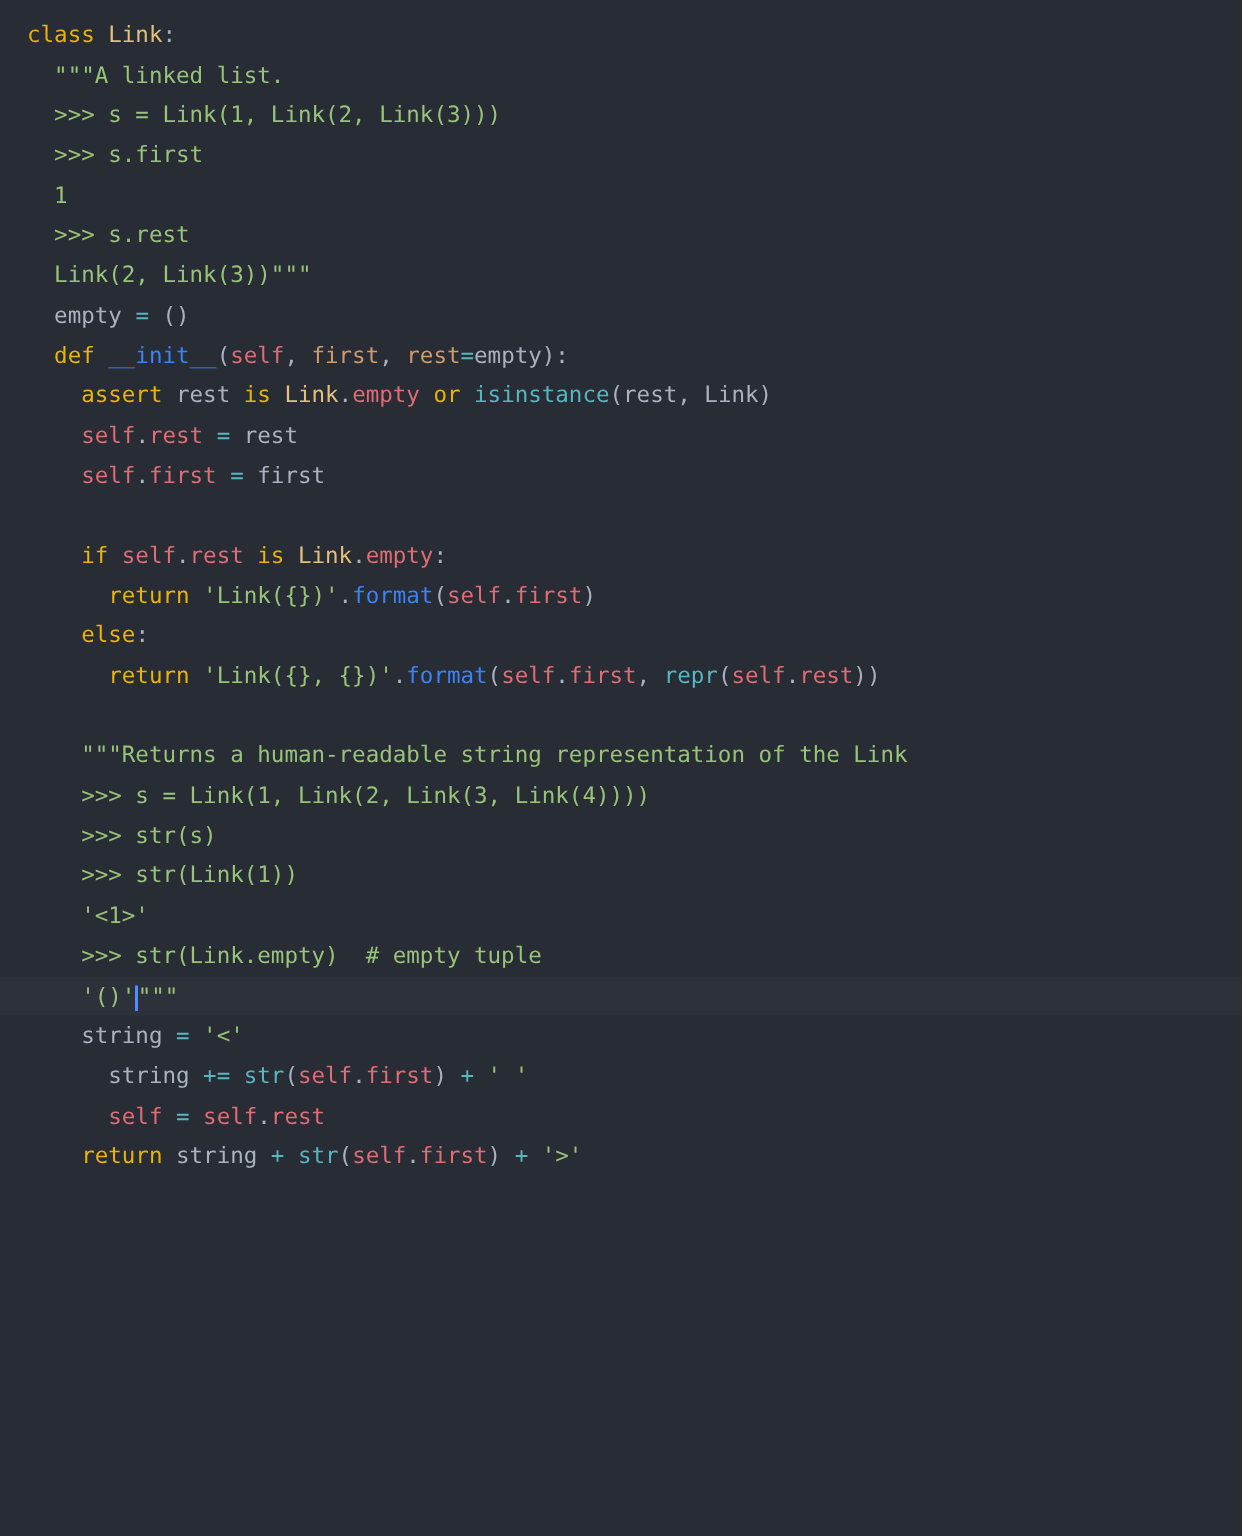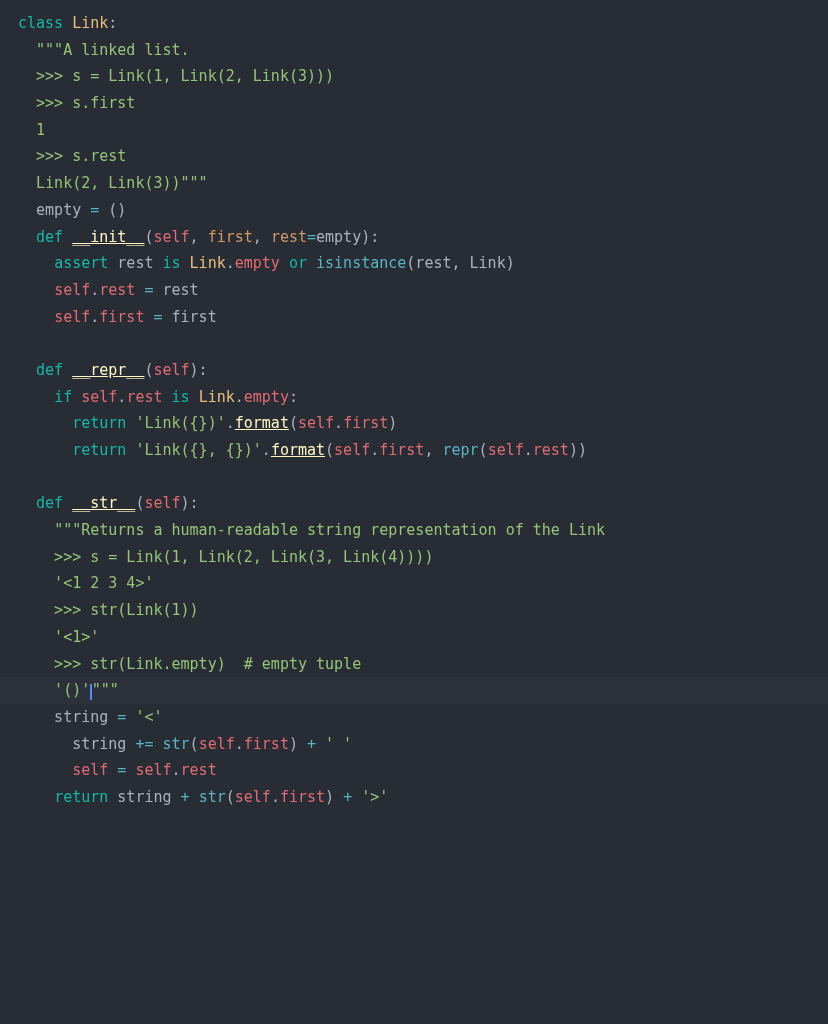--- a/index.html
+++ b/index.html
@@ -17,23 +17,23 @@
   .code-line { white-space: pre; display: block; }
   .highlight-line { background: #2c313a; display: block; margin-left: -18px; padding-left: 18px; margin-right: -200px; padding-right: 200px; position: relative; }
   .cursor {
     display: inline-block;
     width: 1.5px;
     height: 1.1em;
     background: #528bff;
     vertical-align: text-bottom;
     margin-bottom: -1px;
   }
-  .kw   { color: #14b8a6; }   
+  .kw   { color: #eab308; }   
   .cls  { color: #e5c07b; }   
-  .fn   { color: #fef9c3; text-decoration: underline; }   
+  .fn   { color: #3b82f6; }   
   .self { color: #e06c75; text-align: center; }   
   .attr { color: #e06c75; }   
   .str  { color: #98c379; }   
   .op   { color: #56b6c2; }   
   .punct{ color: #abb2bf; }   
   .param{ color: #d19a66; }   
   .builtin { color: #56b6c2; }
 </style>
 </head>
 <body>
@@ -45,29 +45,28 @@
     <span class="code-line"><span class="str">  &gt;&gt;&gt; s.first</span></span>
     <span class="code-line"><span class="str">  1</span></span>
     <span class="code-line"><span class="str">  &gt;&gt;&gt; s.rest</span></span>
     <span class="code-line"><span class="str">  Link(2, Link(3))"""</span></span>
     <span class="code-line"><span class="punct">  empty </span><span class="op">=</span><span class="punct"> ()</span></span>
     <span class="code-line"><span class="punct">  </span><span class="kw">def </span><span class="fn">__init__</span><span class="punct">(</span><span class="self">self</span><span class="punct">, </span><span class="param">first</span><span class="punct">, </span><span class="param">rest</span><span class="op">=</span><span class="punct">empty</span><span class="punct">):</span></span>
     <span class="code-line"><span class="punct">    </span><span class="kw">assert </span><span class="punct">rest </span><span class="kw">is </span><span class="cls">Link</span><span class="punct">.</span><span class="attr">empty</span><span class="punct"> </span><span class="kw">or </span><span class="builtin">isinstance</span><span class="punct">(rest, Link)</span></span>
     <span class="code-line"><span class="punct">    </span><span class="self">self</span><span class="punct">.</span><span class="attr">rest</span><span class="punct"> </span><span class="op">=</span><span class="punct"> rest</span></span>
     <span class="code-line"><span class="punct">    </span><span class="self">self</span><span class="punct">.</span><span class="attr">first</span><span class="punct"> </span><span class="op">=</span><span class="punct"> first</span></span>
     <span class="code-line"><span class="punct"> </span></span>
-    <span class="code-line"><span class="punct">  </span><span class="kw">def </span><span class="fn">__repr__</span><span class="punct">(</span><span class="self">self</span><span class="punct">):</span></span>
     <span class="code-line"><span class="punct">    </span><span class="kw">if </span><span class="self">self</span><span class="punct">.</span><span class="attr">rest</span><span class="punct"> </span><span class="kw">is </span><span class="cls">Link</span><span class="punct">.</span><span class="attr">empty</span><span class="punct">:</span></span>
     <span class="code-line"><span class="punct">      </span><span class="kw">return </span><span class="str">'Link({})'</span><span class="punct">.</span><span class="fn">format</span><span class="punct">(</span><span class="self">self</span><span class="punct">.</span><span class="attr">first</span><span class="punct">)</span></span>
+    <span class="code-line"><span class="punct">    </span><span class="kw">else</span><span class="punct">:</span></span>
     <span class="code-line"><span class="punct">      </span><span class="kw">return </span><span class="str">'Link({}, {})'</span><span class="punct">.</span><span class="fn">format</span><span class="punct">(</span><span class="self">self</span><span class="punct">.</span><span class="attr">first</span><span class="punct">, </span><span class="builtin">repr</span><span class="punct">(</span><span class="self">self</span><span class="punct">.</span><span class="attr">rest</span><span class="punct">))</span></span>
     <span class="code-line"><span class="punct"> </span></span>
-    <span class="code-line"><span class="punct">  </span><span class="kw">def </span><span class="fn">__str__</span><span class="punct">(</span><span class="self">self</span><span class="punct">):</span></span>
     <span class="code-line"><span class="punct">    </span><span class="str">"""Returns a human-readable string representation of the Link</span></span>
     <span class="code-line"><span class="str">    &gt;&gt;&gt; s = Link(1, Link(2, Link(3, Link(4))))</span></span>
-    <span class="code-line"><span class="str">    '&lt;1 2 3 4&gt;'</span></span>
+    <span class="code-line"><span class="str">    &gt;&gt;&gt; str(s)</span></span>
     <span class="code-line"><span class="str">    &gt;&gt;&gt; str(Link(1))</span></span>
     <span class="code-line"><span class="str">    '&lt;1&gt;'</span></span>
     <span class="code-line"><span class="str">    &gt;&gt;&gt; str(Link.empty)  # empty tuple</span></span>
     <span class="code-line highlight-line"><span class="str">    '()'</span><span class="cursor"></span><span class="str">"""</span></span>
     <span class="code-line"><span class="punct">    string </span><span class="op">=</span><span class="punct"> </span><span class="str">'&lt;'</span></span>
     <span class="code-line"><span class="punct">      string </span><span class="op">+=</span><span class="punct"> </span><span class="builtin">str</span><span class="punct">(</span><span class="self">self</span><span class="punct">.</span><span class="attr">first</span><span class="punct">) </span><span class="op">+</span><span class="punct"> </span><span class="str">' '</span></span>
     <span class="code-line"><span class="punct">      </span><span class="self">self</span><span class="punct"> </span><span class="op">=</span><span class="punct"> </span><span class="self">self</span><span class="punct">.</span><span class="attr">rest</span></span>
     <span class="code-line"><span class="punct">    </span><span class="kw">return </span><span class="punct">string </span><span class="op">+</span><span class="punct"> </span><span class="builtin">str</span><span class="punct">(</span><span class="self">self</span><span class="punct">.</span><span class="attr">first</span><span class="punct">) </span><span class="op">+</span><span class="punct"> </span><span class="str">'&gt;'</span></span>
   </div>
 

